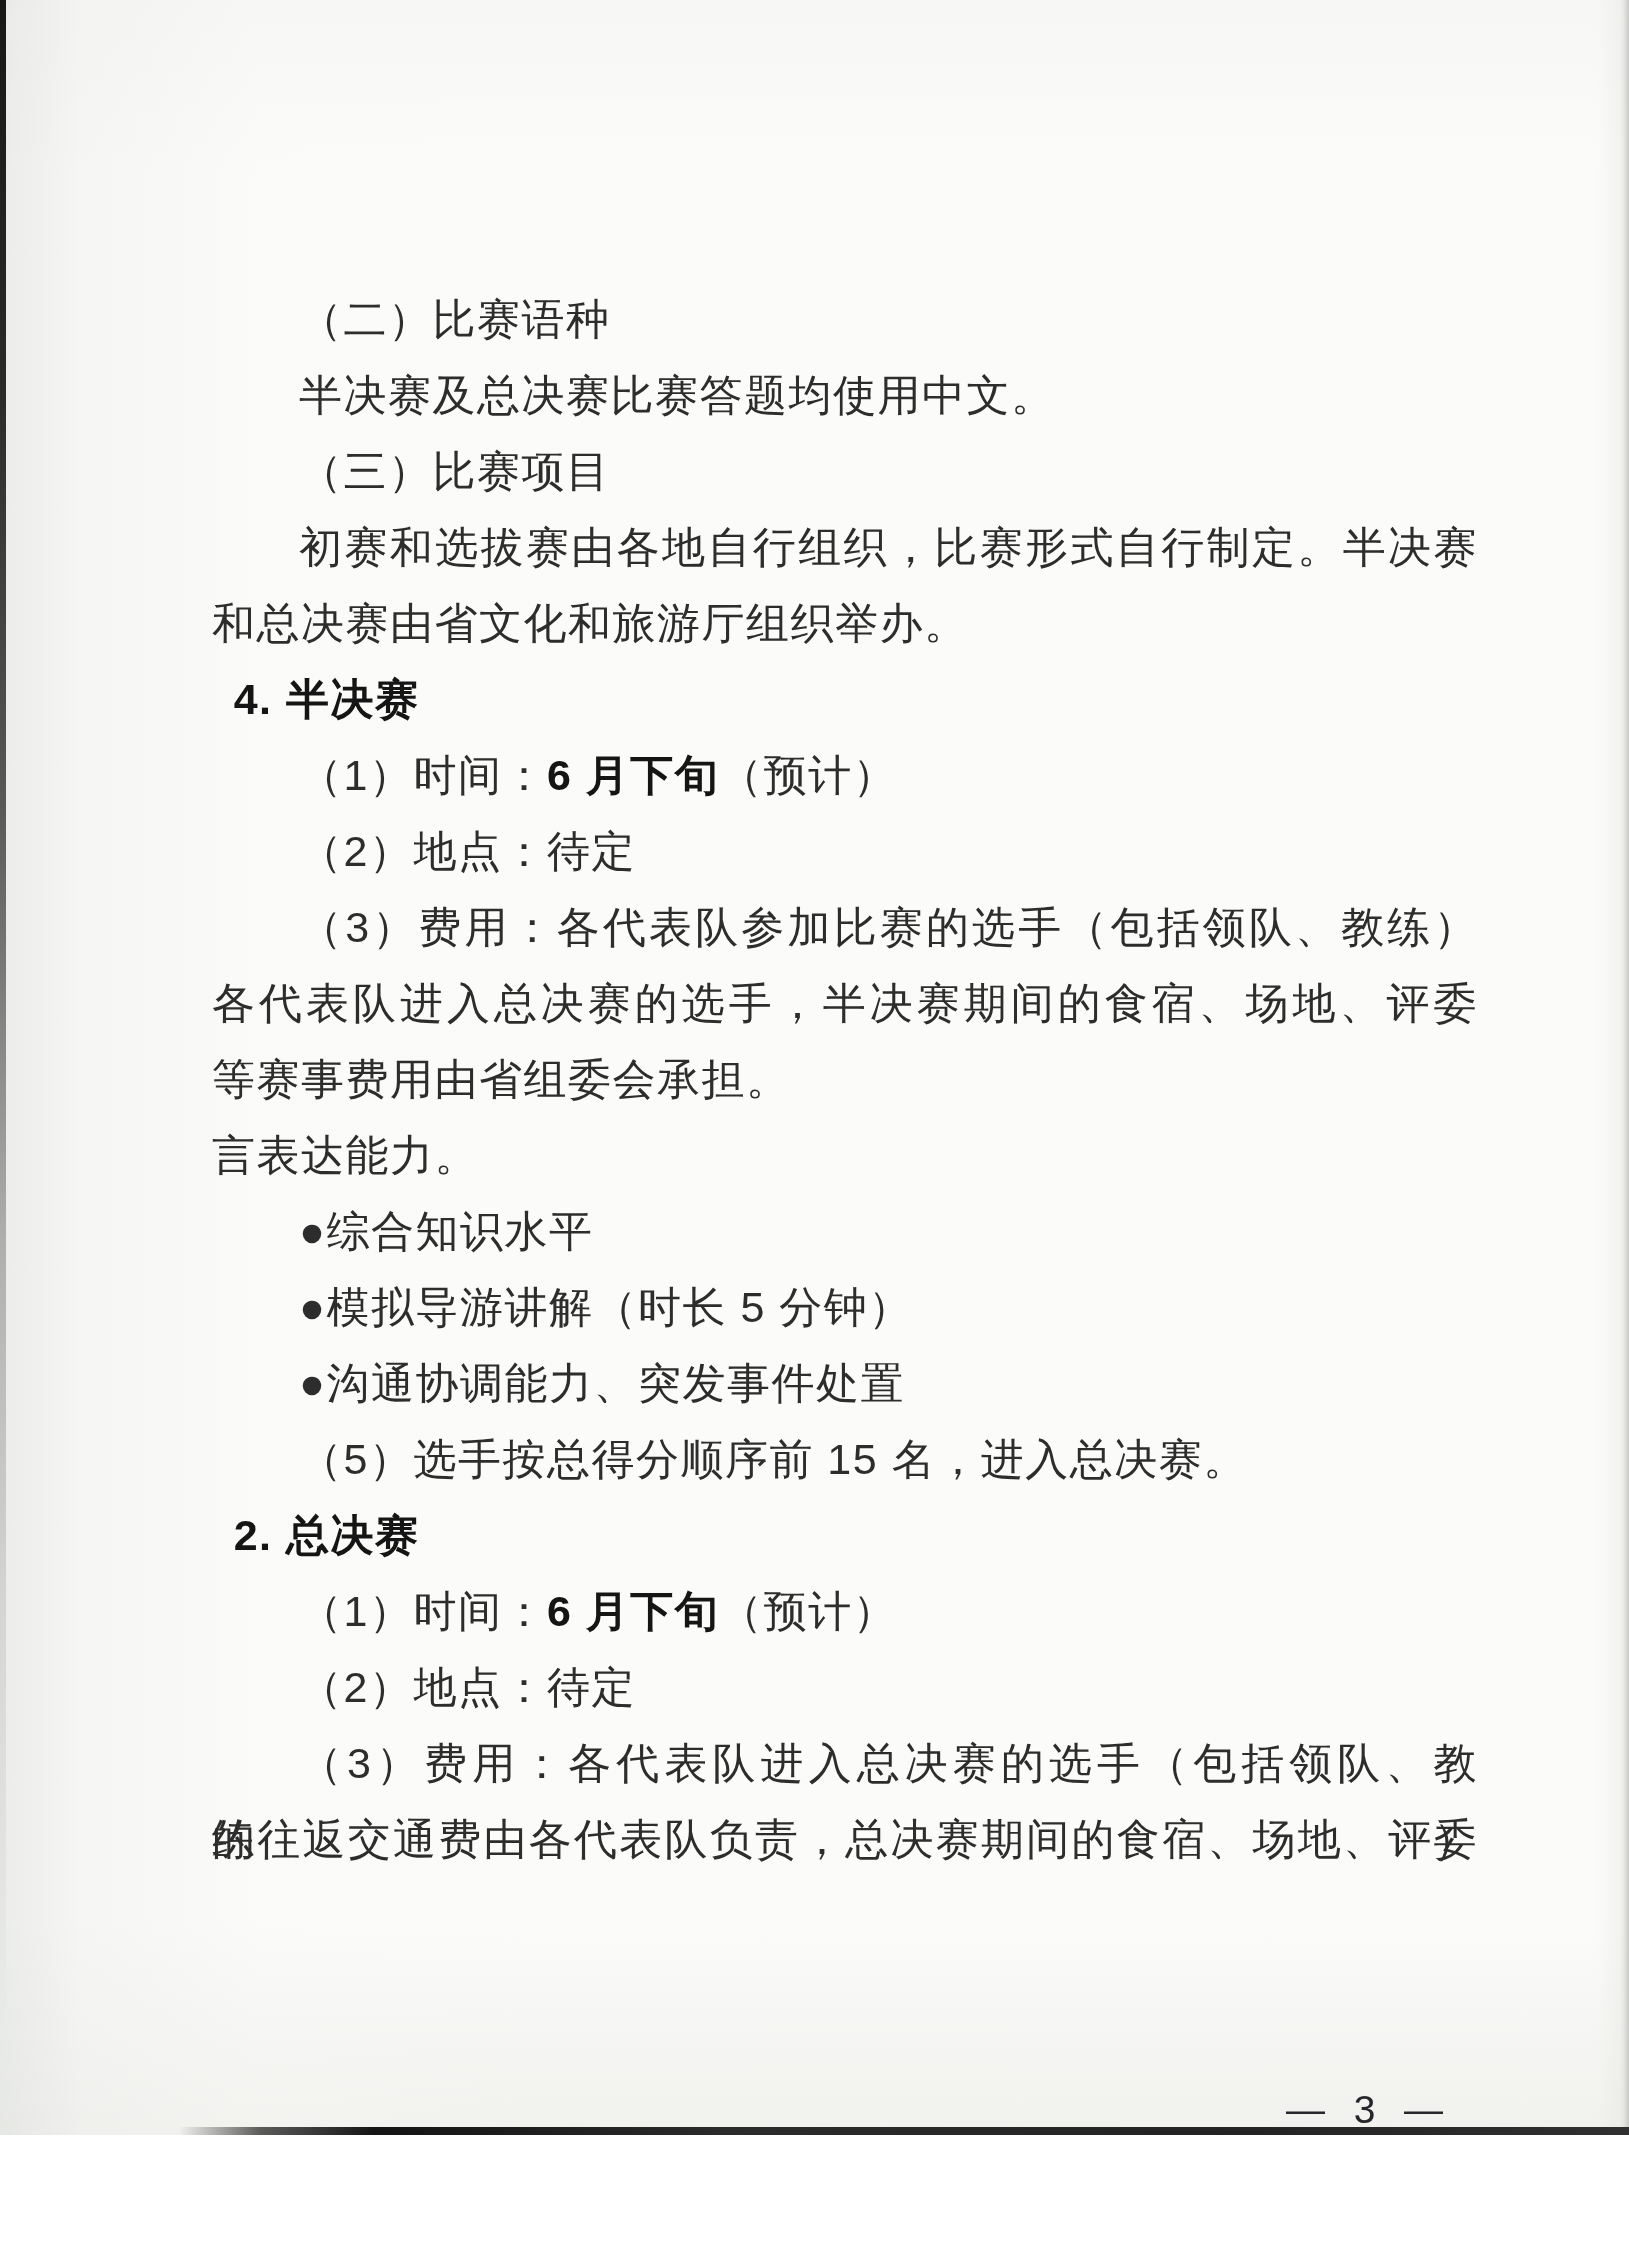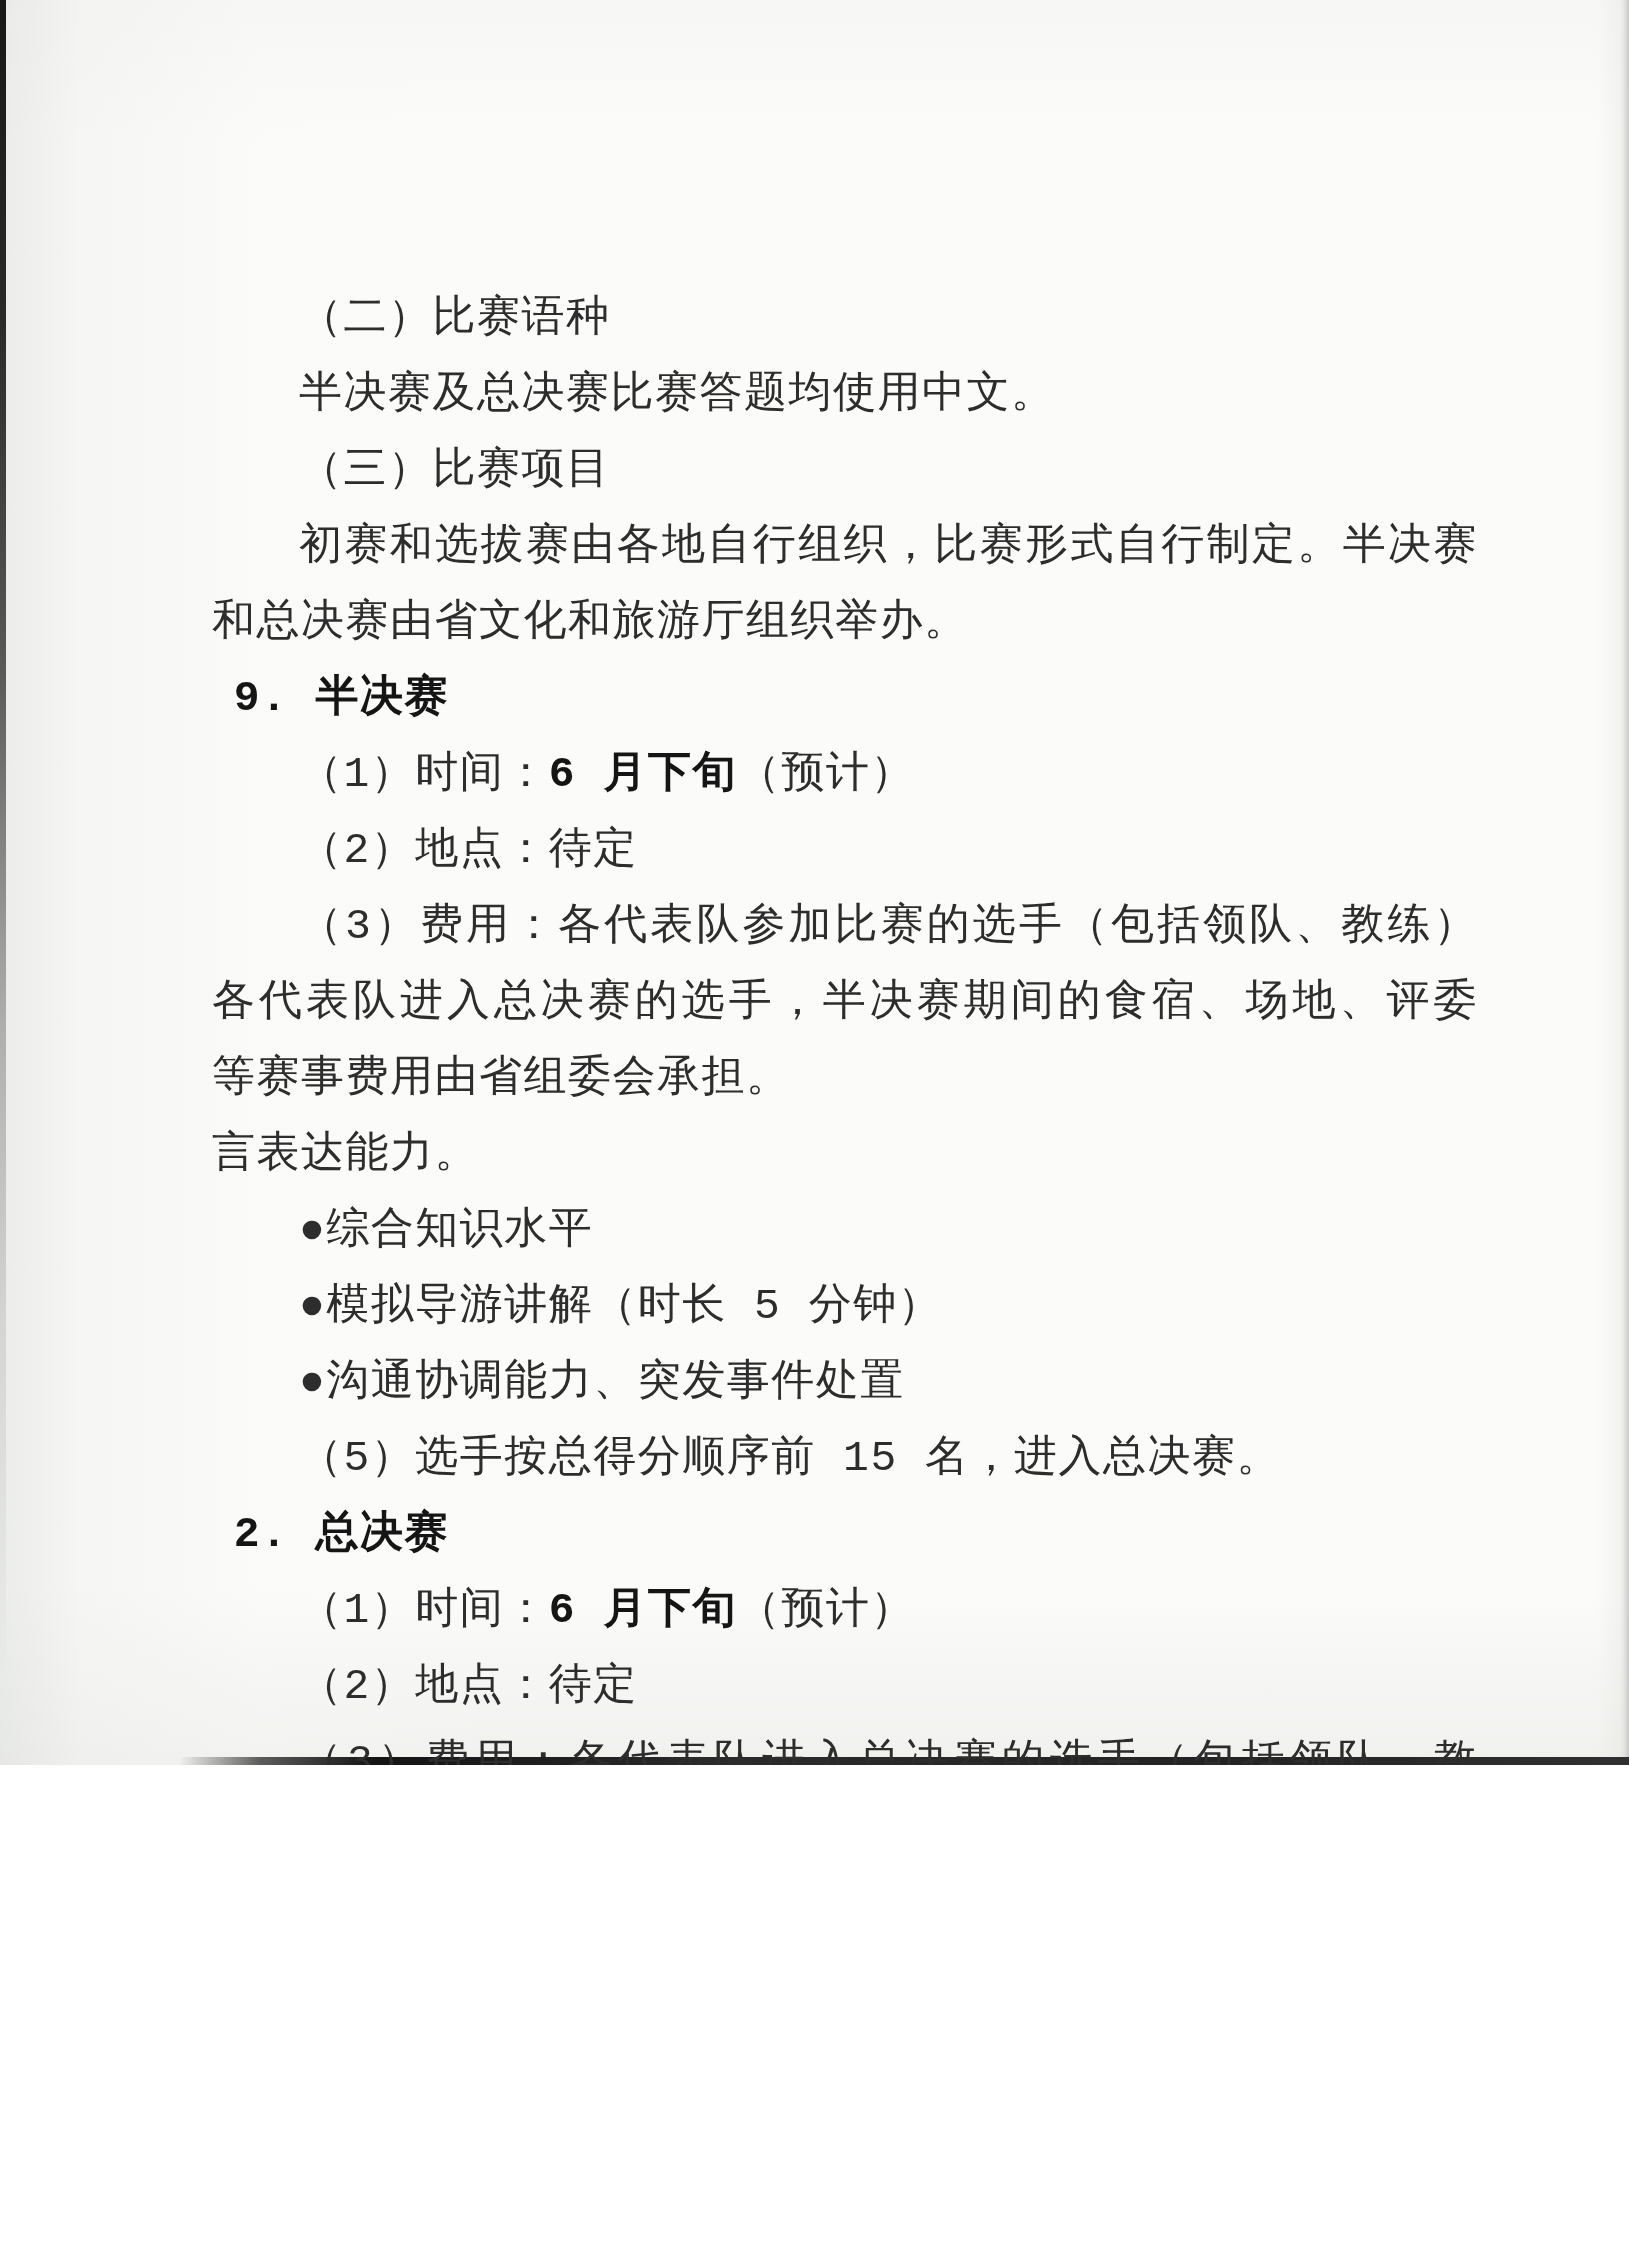--- a/index.html
+++ b/index.html
@@ -3,29 +3,29 @@
 <meta charset="utf-8">
 <style>
   html, body {
     margin: 0;
     padding: 0;
     background: #ffffff;
   }
   .page {
     position: relative;
     width: 1629px;
-    height: 1765px;
+    height: 2135px;
     overflow: hidden;
     background-color: #fbfbf9;
     background-image:
       linear-gradient(90deg, rgba(222,225,221,0.55) 0%, rgba(238,239,236,0.40) 5%, rgba(248,248,246,0.22) 16%, rgba(255,255,255,0) 32%),
       linear-gradient(270deg, rgba(226,226,223,0.45) 0%, rgba(255,255,255,0) 2%),
       linear-gradient(0deg, rgba(230,230,227,0.50) 0%, rgba(255,255,255,0) 10%),
       linear-gradient(180deg, rgba(244,244,242,0.6) 0%, rgba(255,255,255,0) 8%);
-    font-family: Liberation Mono, monospace;
+    font-family: Liberation Sans, sans-serif;
   }
   .scan-edge-left {
     position: absolute;
     left: 0; top: 0;
     width: 5.9px; height: 100%;
     background: linear-gradient(180deg,
       #181818 0%, #2a2a2a 18%, rgba(40,40,40,0.75) 38%,
       rgba(60,60,60,0.35) 58%, rgba(80,80,80,0.15) 75%, rgba(0,0,0,0) 95%);
   }
   .scan-edge-right {
@@ -89,21 +89,21 @@
   <div class="scan-edge-left"></div>
   <div class="scan-edge-right"></div>
   <div class="scan-edge-bottom"></div>
 
   <div class="content" id="doc-lines">
       <div class="line indent-para"><span class="seg">（二）比赛语种</span></div>
       <div class="line indent-para"><span class="seg">半决赛及总决赛比赛答题均使用中文。</span></div>
       <div class="line indent-para"><span class="seg">（三）比赛项目</span></div>
       <div class="line indent-para justify"><span class="seg">初赛和选拔赛由各地自行组织，比赛形式自行制定。半决赛</span></div>
       <div class="line indent-none"><span class="seg">和总决赛由省文化和旅游厅组织举办。</span></div>
-      <div class="line indent-head"><span class="seg b">9. 半决赛</span></div>
+      <div class="line indent-head"><span class="seg b">4. 半决赛</span></div>
       <div class="line indent-para"><span class="seg">（1）时间：</span><span class="seg b">6 月下旬</span><span class="seg">（预计）</span></div>
       <div class="line indent-para"><span class="seg">（2）地点：待定</span></div>
       <div class="line indent-para justify"><span class="seg">（3）费用：各代表队参加比赛的选手（包括领队、教练）</span></div>
       <div class="line indent-none justify"><span class="seg">各代表队进入总决赛的选手，半决赛期间的食宿、场地、评委</span></div>
       <div class="line indent-none"><span class="seg">等赛事费用由省组委会承担。</span></div>
       <div class="line indent-none"><span class="seg">言表达能力。</span></div>
       <div class="line indent-para"><span class="seg">●综合知识水平</span></div>
       <div class="line indent-para"><span class="seg">●模拟导游讲解（时长 5 分钟）</span></div>
       <div class="line indent-para"><span class="seg">●沟通协调能力、突发事件处置</span></div>
       <div class="line indent-para"><span class="seg">（5）选手按总得分顺序前 15 名，进入总决赛。</span></div>

